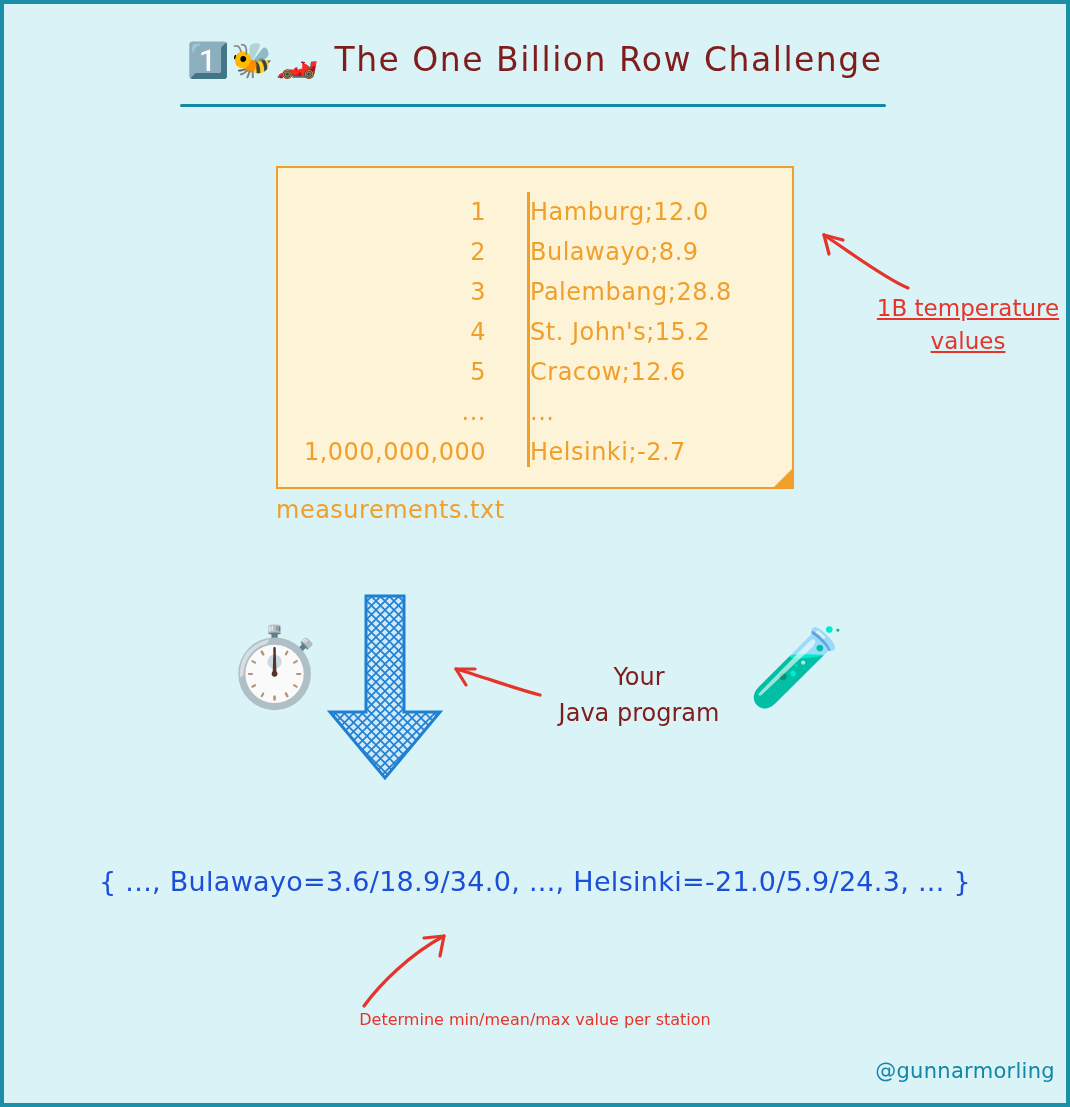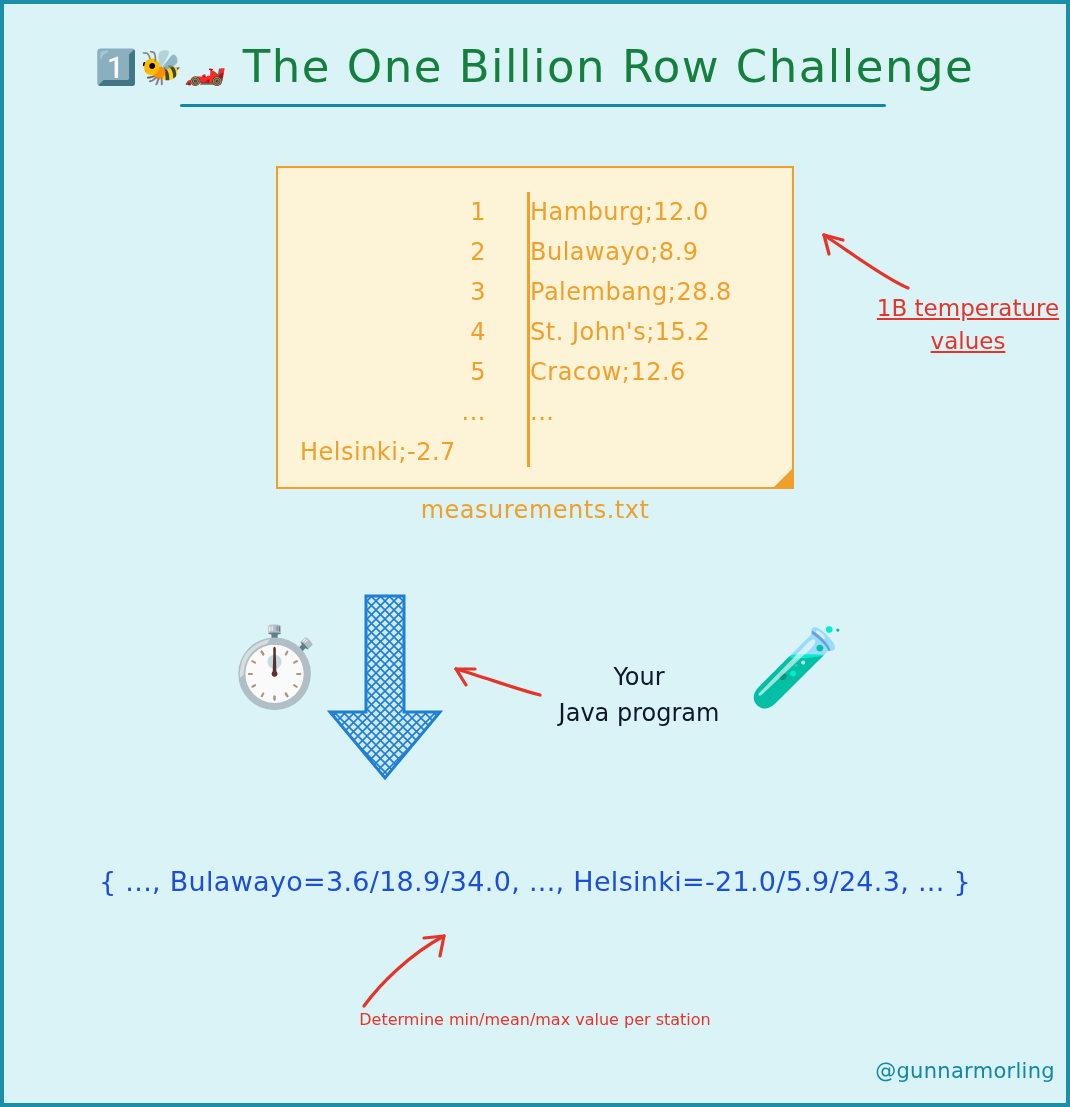--- a/index.html
+++ b/index.html
@@ -31,22 +31,22 @@
     justify-content: center;
     gap: 14px;
   }
   .title-emoji {
     font-size: 34px;
     line-height: 1;
     letter-spacing: 2px;
   }
   .title-text {
     font-family: "DejaVu Sans", sans-serif;
-    font-size: 45px;
-    color: #15803d;
+    font-size: 33px;
+    color: #7f1d1d;
     letter-spacing: 1.5px;
   }
   .title-underline {
     position: absolute;
     left: 176px;
     top: 100px;
     width: 706px;
     height: 3px;
     background: #1287a8;
     border-radius: 2px;
@@ -106,21 +106,20 @@
   }
   .line-val {
     padding-left: 22px;
     white-space: pre;
   }
   .file-name {
     position: absolute;
     left: 272px;
     top: 492px;
     width: 518px;
-    text-align: center;
     color: #f0a02a;
     font-size: 24px;
     letter-spacing: 0.5px;
   }
 
   
   .ann-1b {
     position: absolute;
     left: 844px;
     top: 288px;
@@ -160,21 +159,21 @@
     top: 588px;
     width: 126px;
     height: 192px;
   }
   .ann-java {
     position: absolute;
     left: 520px;
     top: 655px;
     width: 230px;
     text-align: center;
-    color: #0f172a;
+    color: #7f1d1d;
     font-size: 24px;
     line-height: 1.5;
   }
   .arrow-java {
     position: absolute;
     left: 440px;
     top: 655px;
     width: 100px;
     height: 50px;
   }
@@ -251,20 +250,21 @@
       </div>
       <div class="file-line">
         <span class="line-no">5</span>
         <span class="line-val">Cracow;12.6</span>
       </div>
       <div class="file-line">
         <span class="line-no">...</span>
         <span class="line-val">...</span>
       </div>
       <div class="file-line">
+        <span class="line-no">1,000,000,000</span>
         <span class="line-val">Helsinki;-2.7</span>
       </div>
     </div>
     <div class="dogear"></div>
   </div>
   <div class="file-name">measurements.txt</div>
 
   <svg class="arrow-1b" viewBox="0 0 110 70">
     <path d="M104,64 C80,54 46,28 20,11" fill="none" stroke="#e5342a" stroke-width="3.2" stroke-linecap="round"></path>
     <path d="M20,11 L39,16 M20,11 L25,30" fill="none" stroke="#e5342a" stroke-width="3.2" stroke-linecap="round"></path>

